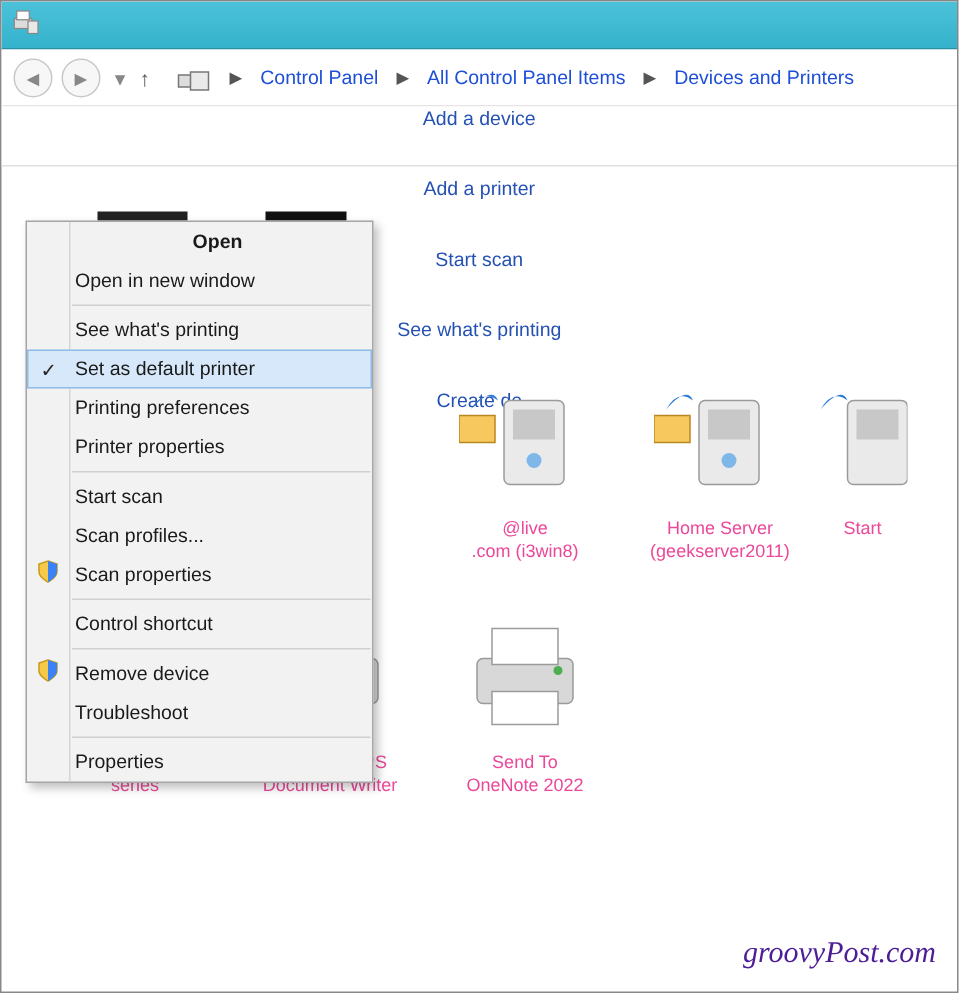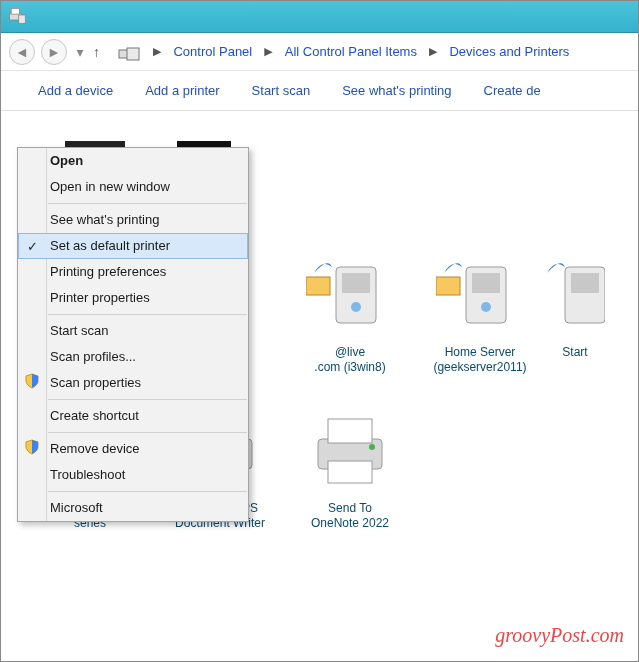--- a/index.html
+++ b/index.html
@@ -6,29 +6,29 @@
   body { background: #fff; width: 639px; height: 662px; overflow: hidden; position: relative; border: 1px solid #888; }
   .titlebar { height: 32px; background: linear-gradient(#4cc2da,#35b2cc); border-bottom: 1px solid #2a8fa3; display: flex; align-items: center; padding: 0 6px; }
   .titlebar svg { width: 20px; height: 20px; }
   .navbar { height: 38px; display: flex; align-items: center; padding: 0 8px; gap: 6px; background: #fff; border-bottom: 1px solid #e5e5e5; }
   .navbtn { width: 26px; height: 26px; border: 1px solid #c8c8c8; border-radius: 50%; display: flex; align-items: center; justify-content: center; color: #888; font-size: 14px; background: #f7f7f7; }
   .navbtn.small { border: none; background: none; width: 14px; }
   .uparrow { width: 18px; font-size: 14px; color: #555; }
   .breadsep { font-size: 11px; color: #555; margin: 0 6px; }
   .bread-item { font-size: 13px; color: #1d4ed8; white-space: nowrap; }
   .breadicon svg { width: 24px; height: 20px; vertical-align: middle; }
-  .toolbar { height: 40px; display: flex; align-items: center; padding: 0 37px; gap: 32px; background: #fff; border-bottom: 1px solid #e0e0e0; font-size: 13px; color: #2451b3; }
+  .toolbar { height: 40px; display: flex; align-items: center; padding: 0 10px; gap: 32px; background: #fff; border-bottom: 1px solid #e0e0e0; font-size: 13px; color: #2451b3; flex-direction: column; }
   .toolbar span { white-space: nowrap; }
   .content { position: relative; padding: 14px 8px 0 24px; height: calc(100% - 110px); }
   .row { display: flex; }
-  .item { width: 130px; text-align: center; font-size: 12px; color: #0c4a6e; margin-bottom: 10px; }
+  .item { width: 130px; text-align: center; font-size: 12px; color: #ec4899; margin-bottom: 10px; }
   .item .icon-wrap { width: 96px; height: 96px; margin: 0 auto 4px; display:flex; align-items:center; justify-content:center; }
   .item.selected .icon-wrap { background: #cce8ff; border: 1px solid #7dbef7; }
   .label-line { line-height: 1.25; }
-  .watermark { position: absolute; right: 14px; bottom: 14px; font-family: Georgia, serif; font-style: italic; font-size: 20px; color: #ef4444; }
+  .watermark { position: absolute; right: 14px; bottom: 14px; font-family: Georgia, serif; font-style: italic; font-size: 20px; color: #4c1d95; }
   
   .ctxmenu { position: absolute; left: 16px; top: 146px; width: 232px; background: #f2f2f2; border: 1px solid #a5a5a5; box-shadow: 3px 3px 6px rgba(0,0,0,0.25); font-size: 13px; color: #1a1a1a; }
   .ctxmenu .mi { padding: 4px 8px 4px 32px; line-height: 18px; position: relative; }
   .ctxmenu .sep { height: 1px; background: #d0d0d0; margin: 3px 1px 3px 30px; }
   .ctxmenu .mi.hover { background: #d6e8f9; border: 1px solid #8fbde8; padding: 3px 7px 3px 31px; }
   .ctxmenu .mi .check { position: absolute; left: 8px; top: 4px; font-size: 13px; color: #222; }
   .ctxmenu .mi .shield { position: absolute; left: 6px; top: 3px; }
   .ctxmenu .mi .shield svg { width: 16px; height: 16px; }
   .gutter { position:absolute; left:28px; top:0; bottom:0; width:1px; background:#d5d5d5; }
   
@@ -179,21 +179,21 @@
       <div class="label-line">Send To</div>
       <div class="label-line">OneNote 2022</div>
     </div>
   </div>
 
   <div class="watermark">groovyPost.com</div>
 </div>
 
 <div class="ctxmenu">
   <div class="gutter"></div>
-  <div class="mi" style="font-weight:bold;">Open</div>
+  <div class="mi" style="font-weight:bold;text-align:center;">Open</div>
   <div class="mi">Open in new window</div>
   <div class="sep"></div>
   <div class="mi">See what's printing</div>
   <div class="mi hover">
     <span class="check">✓</span>
     <span>Set as default printer</span>
   </div>
   <div class="mi">Printing preferences</div>
   <div class="mi">Printer properties</div>
   <div class="sep"></div>
@@ -202,27 +202,27 @@
   <div class="mi">
     <span class="shield">
       <svg viewBox="0 0 16 16">
           <path d="M8 1 L14 3 V8 C14 12 8 15 8 15 C8 15 2 12 2 8 V3 Z" fill="#f7c948" stroke="#c79a17"></path>
           <path d="M8 1 L14 3 V8 C14 12 8 15 8 15 V1" fill="#3b82f6"></path>
         </svg>
     </span>
     <span>Scan properties</span>
   </div>
   <div class="sep"></div>
-  <div class="mi">Create shortcut</div>
+  <div class="mi">Control shortcut</div>
   <div class="sep"></div>
   <div class="mi">
     <span class="shield">
       <svg viewBox="0 0 16 16">
           <path d="M8 1 L14 3 V8 C14 12 8 15 8 15 C8 15 2 12 2 8 V3 Z" fill="#f7c948" stroke="#c79a17"></path>
           <path d="M8 1 L14 3 V8 C14 12 8 15 8 15 V1" fill="#3b82f6"></path>
         </svg>
     </span>
     <span>Remove device</span>
   </div>
   <div class="mi">Troubleshoot</div>
   <div class="sep"></div>
-  <div class="mi">Microsoft</div>
+  <div class="mi">Properties</div>
 </div>
 
 </body></html>

